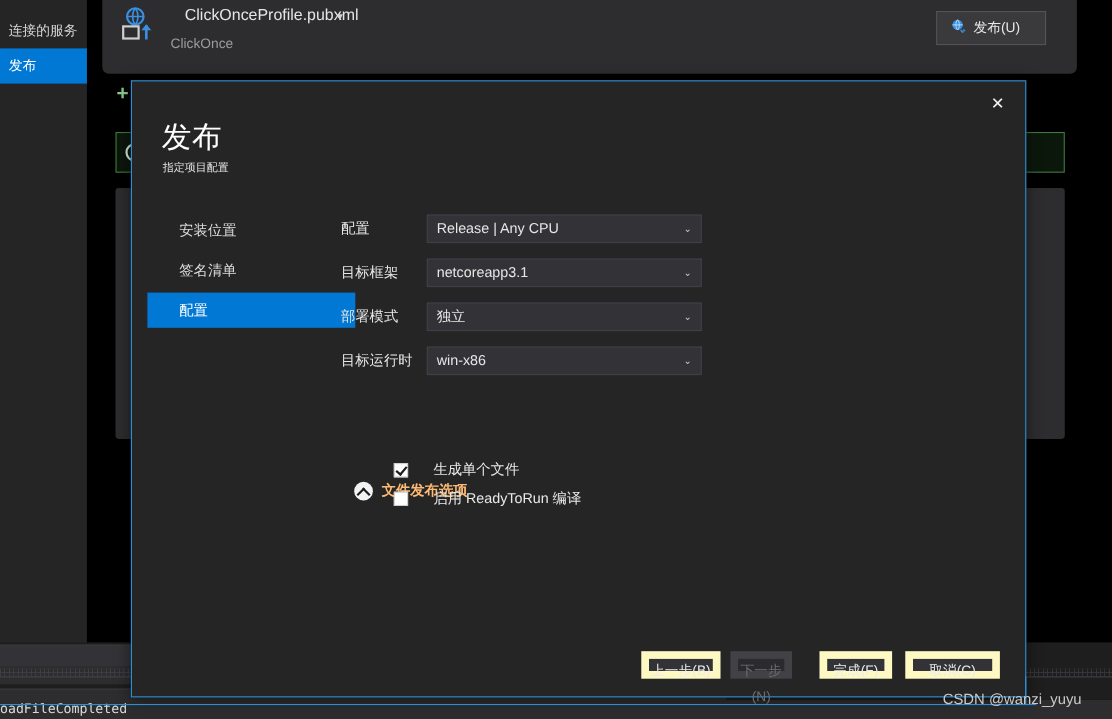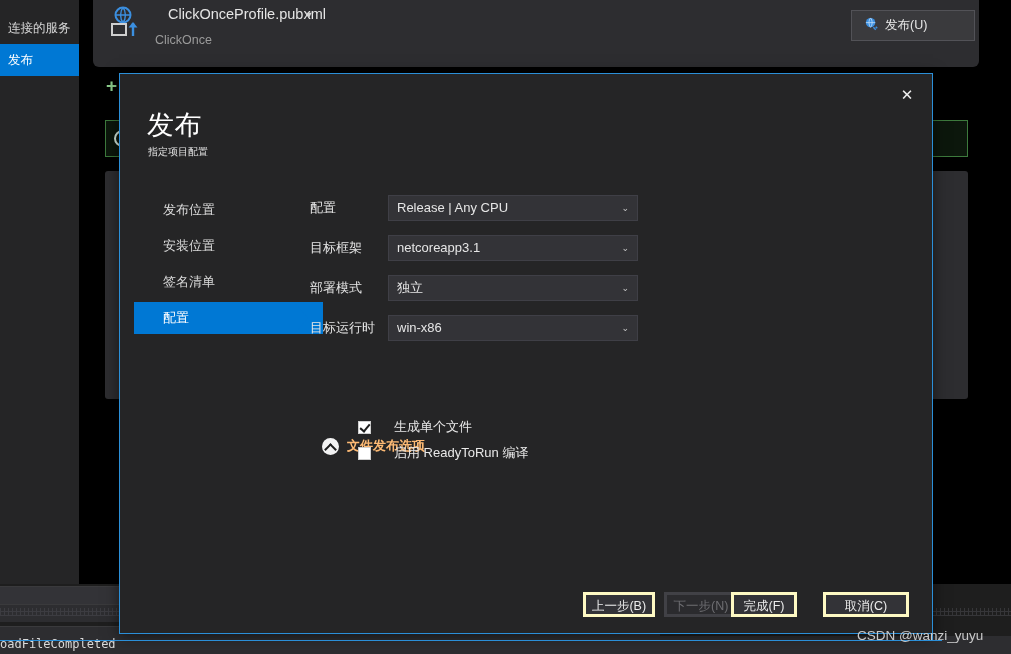--- a/index.html
+++ b/index.html
@@ -77,21 +77,21 @@
   .profile-sub {
     position: absolute;
     left: 155px; top: 33px;
     font-size: 12.5px;
     color: #9b9b9b;
     white-space: nowrap;
   }
   .publish-btn {
     position: absolute;
     left: 851px; top: 10px;
-    width: 124px; height: 31px;
+    width: 100px; height: 31px;
     background: #3a3a3d;
     border: 1px solid #525257;
     box-sizing: border-box;
     color: #e8e8e8;
     font-size: 12.5px;
     display: flex;
     align-items: center;
     gap: 6px;
     padding-left: 12px;
   }
@@ -329,21 +329,21 @@
     border-bottom: 2px solid #1d1d1d;
     transform: rotate(40deg);
   }
 
   
   .footer-btn {
     position: absolute;
     top: 518px;
     height: 25px;
     background: #333337;
-    border: 3px solid #fef9c3;
+    border: 7px solid #fef9c3;
     box-sizing: border-box;
     color: #ececec;
     font-size: 12.5px;
     line-height: 23px;
     text-align: center;
   }
   .footer-btn.disabled {
     color: #6e6e72;
     border-color: #414146;
     background: #2b2b2e;
@@ -426,23 +426,20 @@
 
   <div class="dialog">
 
     <div class="dlg-close">✕</div>
 
     <div class="dlg-title">发布</div>
     <div class="dlg-subtitle">指定项目配置</div>
 
     <div class="steps">
       <div class="step">
-        <span>发布位置</span>
-      </div>
-      <div class="step">
         <span>安装位置</span>
       </div>
       <div class="step">
         <span>签名清单</span>
       </div>
       <div class="step active">
         <span>配置</span>
       </div>
     </div>
 
@@ -488,24 +485,24 @@
       <span>生成单个文件</span>
     </div>
     <div class="checkrow" style="top:370px">
       <span class="cbox"></span>
       <span>启用 ReadyToRun 编译</span>
     </div>
 
     <div class="footer-btn" style="left:463px; width:72px;">
       <span>上一步(B)</span>
     </div>
-    <div class="footer-btn disabled" style="left:544px; width:74px;">
+    <div class="footer-btn disabled" style="left:544px; width:56px;">
       <span>下一步(N)</span>
     </div>
-    <div class="footer-btn" style="left:611px; width:66px;">
+    <div class="footer-btn" style="left:625px; width:66px;">
       <span>完成(F)</span>
     </div>
     <div class="footer-btn" style="left:703px; width:86px;">
       <span>取消(C)</span>
     </div>
   </div>
 
   <div class="wm-line-h"></div>
   <div class="wm-line-v"></div>
   <div class="watermark">CSDN @wanzi_yuyu</div>

